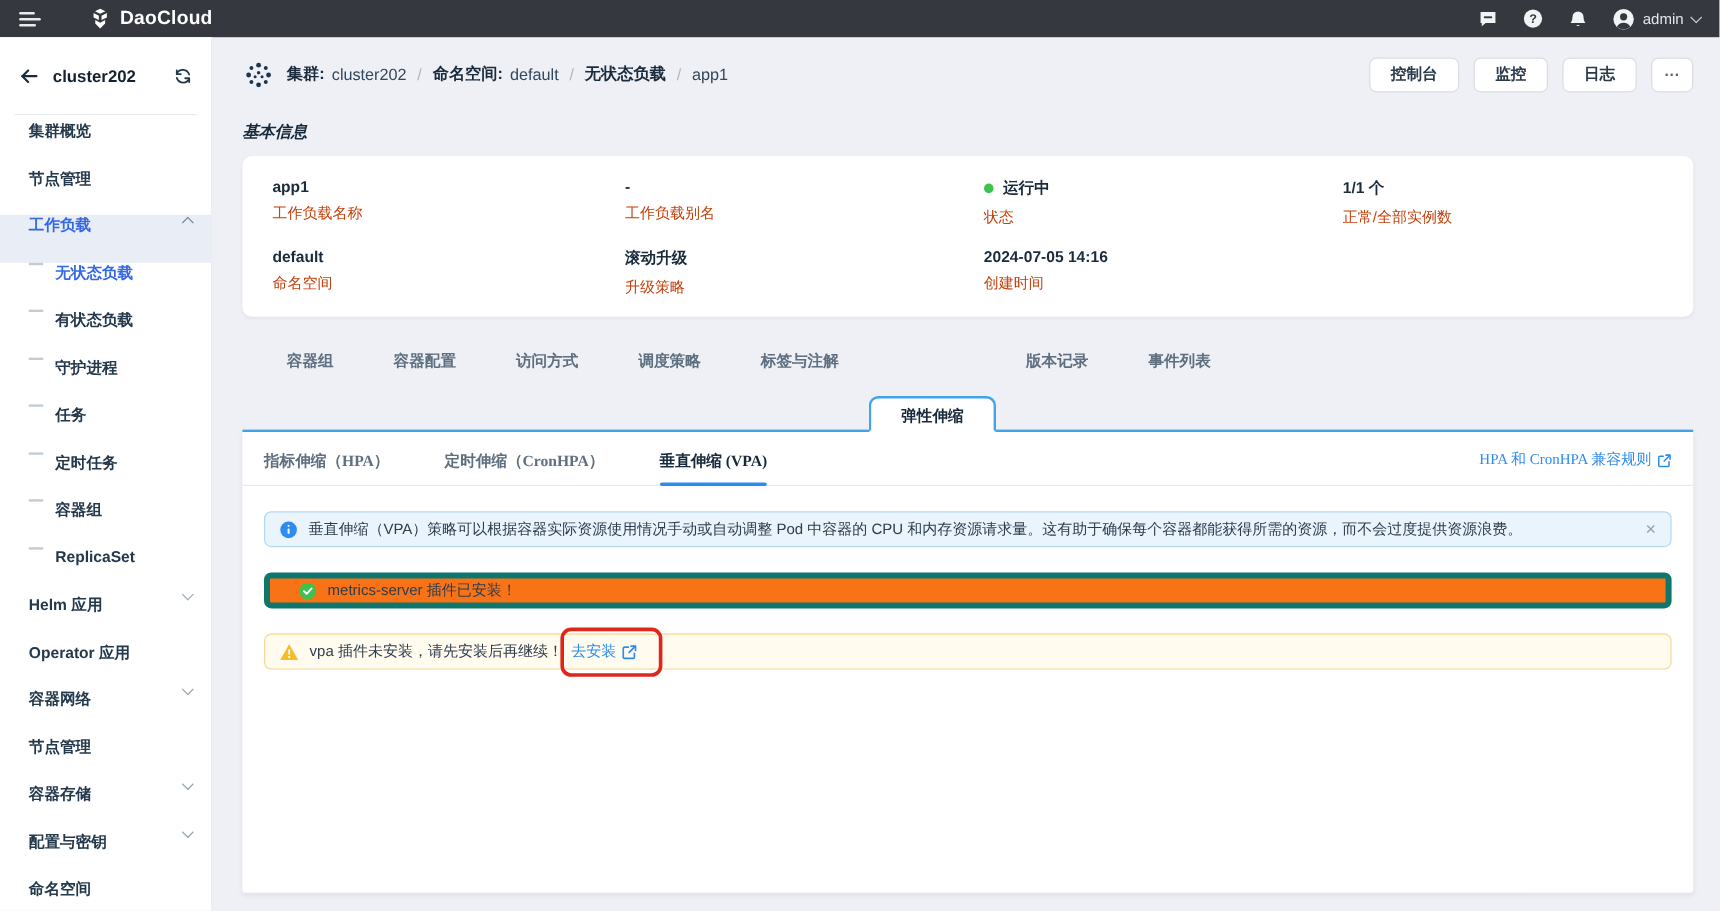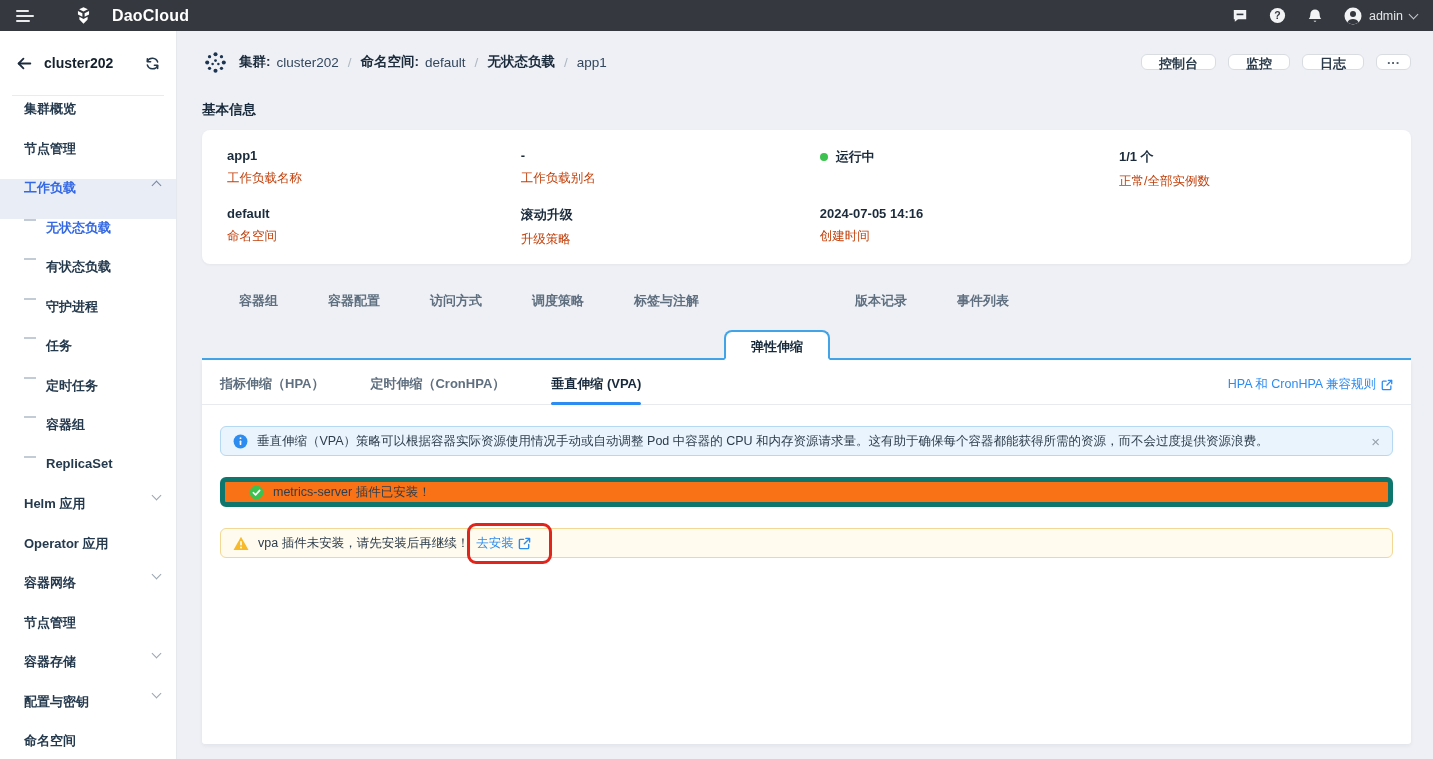--- a/index.html
+++ b/index.html
@@ -8,21 +8,21 @@
     font-family: "Liberation Sans", sans-serif;
     background:#eef0f5; color:#22364a; overflow:hidden; position:relative;
   }
   
   .topbar { height:31px; background:#35383e; display:flex; align-items:center; padding:0 16px; color:#fff; }
   .hamburger { width:20px; display:flex; flex-direction:column; gap:3px; cursor:pointer; }
   .hamburger span { height:2px; background:#e8eaec; border-radius:1px; }
   .hamburger span:nth-child(1){ width:13px; }
   .hamburger span:nth-child(2){ width:18px; }
   .hamburger span:nth-child(3){ width:14px; }
-  .logo { display:flex; align-items:center; gap:19px; margin-left:38px; }
+  .logo { display:flex; align-items:center; gap:7px; margin-left:38px; }
   .logo-text { font-size:16px; font-weight:700; letter-spacing:.2px; color:#fff; }
   .tb-right { margin-left:auto; display:flex; align-items:center; gap:21px; }
   .tb-ic { display:flex; align-items:center; cursor:pointer; }
   .tb-user { display:flex; align-items:center; gap:7px; cursor:pointer; }
   .tb-user .name { font-size:12.5px; color:#e3e5e8; }
   .chev { width:7px; height:7px; border-right:1.6px solid #c6cad0; border-bottom:1.6px solid #c6cad0; transform:rotate(45deg); margin-top:-3px; }
   
   .sidebar { position:absolute; top:31px; left:0; bottom:0; width:177px; background:#fff; border-right:1px solid #e5e8ec; }
   .sb-head { height:64px; display:flex; align-items:center; padding:0 16px; gap:11px; }
   .sb-cluster { font-size:14px; font-weight:700; color:#15212e; }
@@ -38,35 +38,35 @@
   .sb-child.active { color:#3468e4; }
   
   .main { position:absolute; top:31px; left:178px; right:0; bottom:0; padding:0 22px 0 24px; overflow:hidden; }
   .m-head { height:62px; display:flex; align-items:center; }
   .bc { display:flex; align-items:center; font-size:13.5px; }
   .bc .ic { margin-right:10px; display:flex; }
   .bc b { color:#1b2b3c; font-weight:700; }
   .bc .val { color:#33475e; margin-left:6px; }
   .bc .sep { color:#aeb7c1; margin:0 9px; }
   .m-actions { margin-left:auto; display:flex; gap:12px; }
-  .btn { height:16px; padding:0 17px; background:#fff; border:1px solid #d9dde2; border-radius:6px; font-size:13px; color:#2a3a4a; font-weight:600; cursor:pointer; font-family:inherit; }
+  .btn { height:29px; padding:0 17px; background:#fff; border:1px solid #d9dde2; border-radius:6px; font-size:13px; color:#2a3a4a; font-weight:600; cursor:pointer; font-family:inherit; }
   .btn.more { padding:0 10px; font-weight:700; color:#55626e; }
-  .sec-title { font-size:13.5px; font-weight:700; color:#17293a; margin:8px 0 11px; }
+  .sec-title { font-size:13.5px; font-weight:700; color:#17293a; margin:8px 0 11px;font-style:italic; }
   
   .card { background:#fff; border-radius:8px; box-shadow:0 1px 3px rgba(30,40,60,.05); padding:18px 25px 16px; display:grid; grid-template-columns:1.1fr 1.12fr 1.12fr 1fr; row-gap:16px; }
   .fld .v { font-size:13px; font-weight:700; color:#1b2b3c; display:flex; align-items:center; }
   .fld .l { font-size:12.5px; color:#c2410c; margin-top:7px; }
   .dot { width:8px; height:8px; border-radius:50%; background:#3dc250; margin-right:8px; flex:none; }
   
   .tabbar { display:flex; margin-top:22px; border-bottom:2px solid #41a3e8; padding-left:12px; }
   .tab { padding:0 25px; height:30px; line-height:30px; font-size:13px; color:#5f6f7f; font-weight:600; cursor:pointer; }
   .tab.active { background:#fff; border:2px solid #41a3e8; border-bottom:2px solid #fff; border-radius:8px 8px 0 0; margin-bottom:-2px; color:#17293a; font-weight:700;margin-top:44px; }
   
   .panel { background:#fff; min-height:384px; box-shadow:0 2px 4px rgba(30,40,60,.06); border-radius:0 0 3px 3px; }
-  .subtabs { display:flex; align-items:flex-end; padding:15px 18px 0; border-bottom:1px solid #e8ebee; }
+  .subtabs { display:flex; align-items:flex-start; padding:15px 18px 0; border-bottom:1px solid #e8ebee;font-family:Liberation Serif, serif; }
   .subtab { margin-right:46px; padding-bottom:11px; font-size:13px; color:#5f6f7f; font-weight:600; position:relative; cursor:pointer; }
   .subtab.active { color:#17293a; font-weight:700; }
   .subtab.active::after { content:""; position:absolute; left:0; right:0; bottom:-1px; height:3px; background:#2d8cf0; border-radius:2px; }
   .compat { margin-left:auto; display:flex; align-items:center; gap:5px; padding-bottom:11px; font-size:12.5px; color:#2d8cf0; cursor:pointer; }
   
   .alert { display:flex; align-items:center; height:30px; border-radius:6px; padding:0 12px; font-size:12.5px; color:#2e3d4c; margin:21px 18px 0; }
   .alert .aic { display:flex; margin-right:9px; flex:none; }
   .alert.info { background:#e9f4fd; border:1px solid #b5d9f2; }
   .alert.success { background:#f97316; border:5px solid #0f766e;padding-left:24px; }
   .alert.warning { background:#fffbee; border:1px solid #f3d795; }
@@ -255,20 +255,21 @@
     </div>
     <div class="fld">
       <div class="v" style="font-weight:600">-</div>
       <div class="l">工作负载别名</div>
     </div>
     <div class="fld">
       <div class="v">
           <span class="dot"></span>
           <span>运行中</span>
         </div>
+      <div class="l">状态</div>
     </div>
     <div class="fld">
       <div class="v">1/1 个</div>
       <div class="l">正常/全部实例数</div>
     </div>
     <div class="fld">
       <div class="v">default</div>
       <div class="l">命名空间</div>
     </div>
     <div class="fld">

